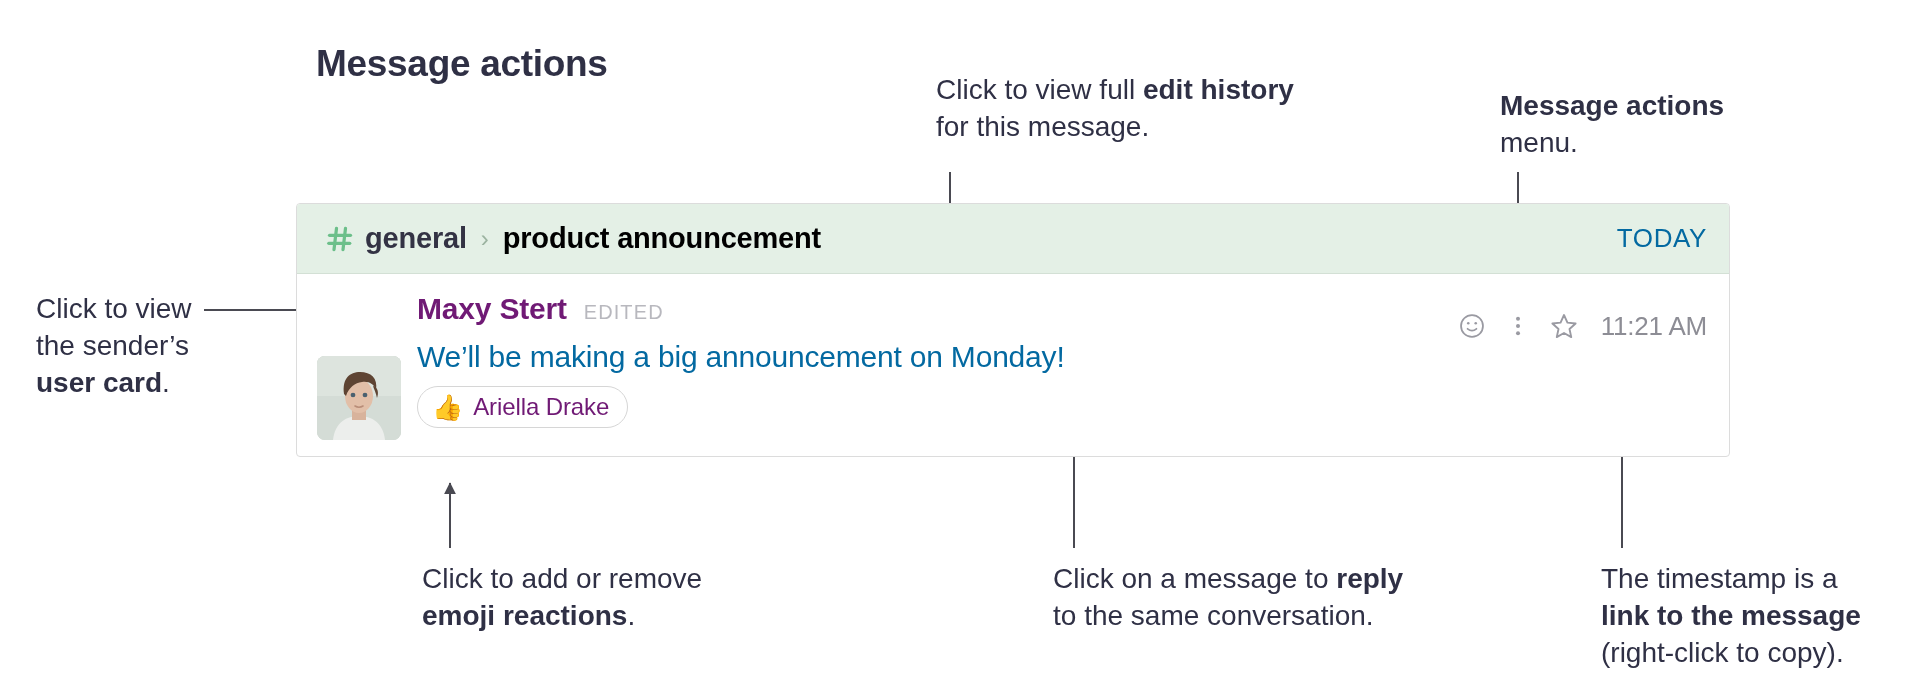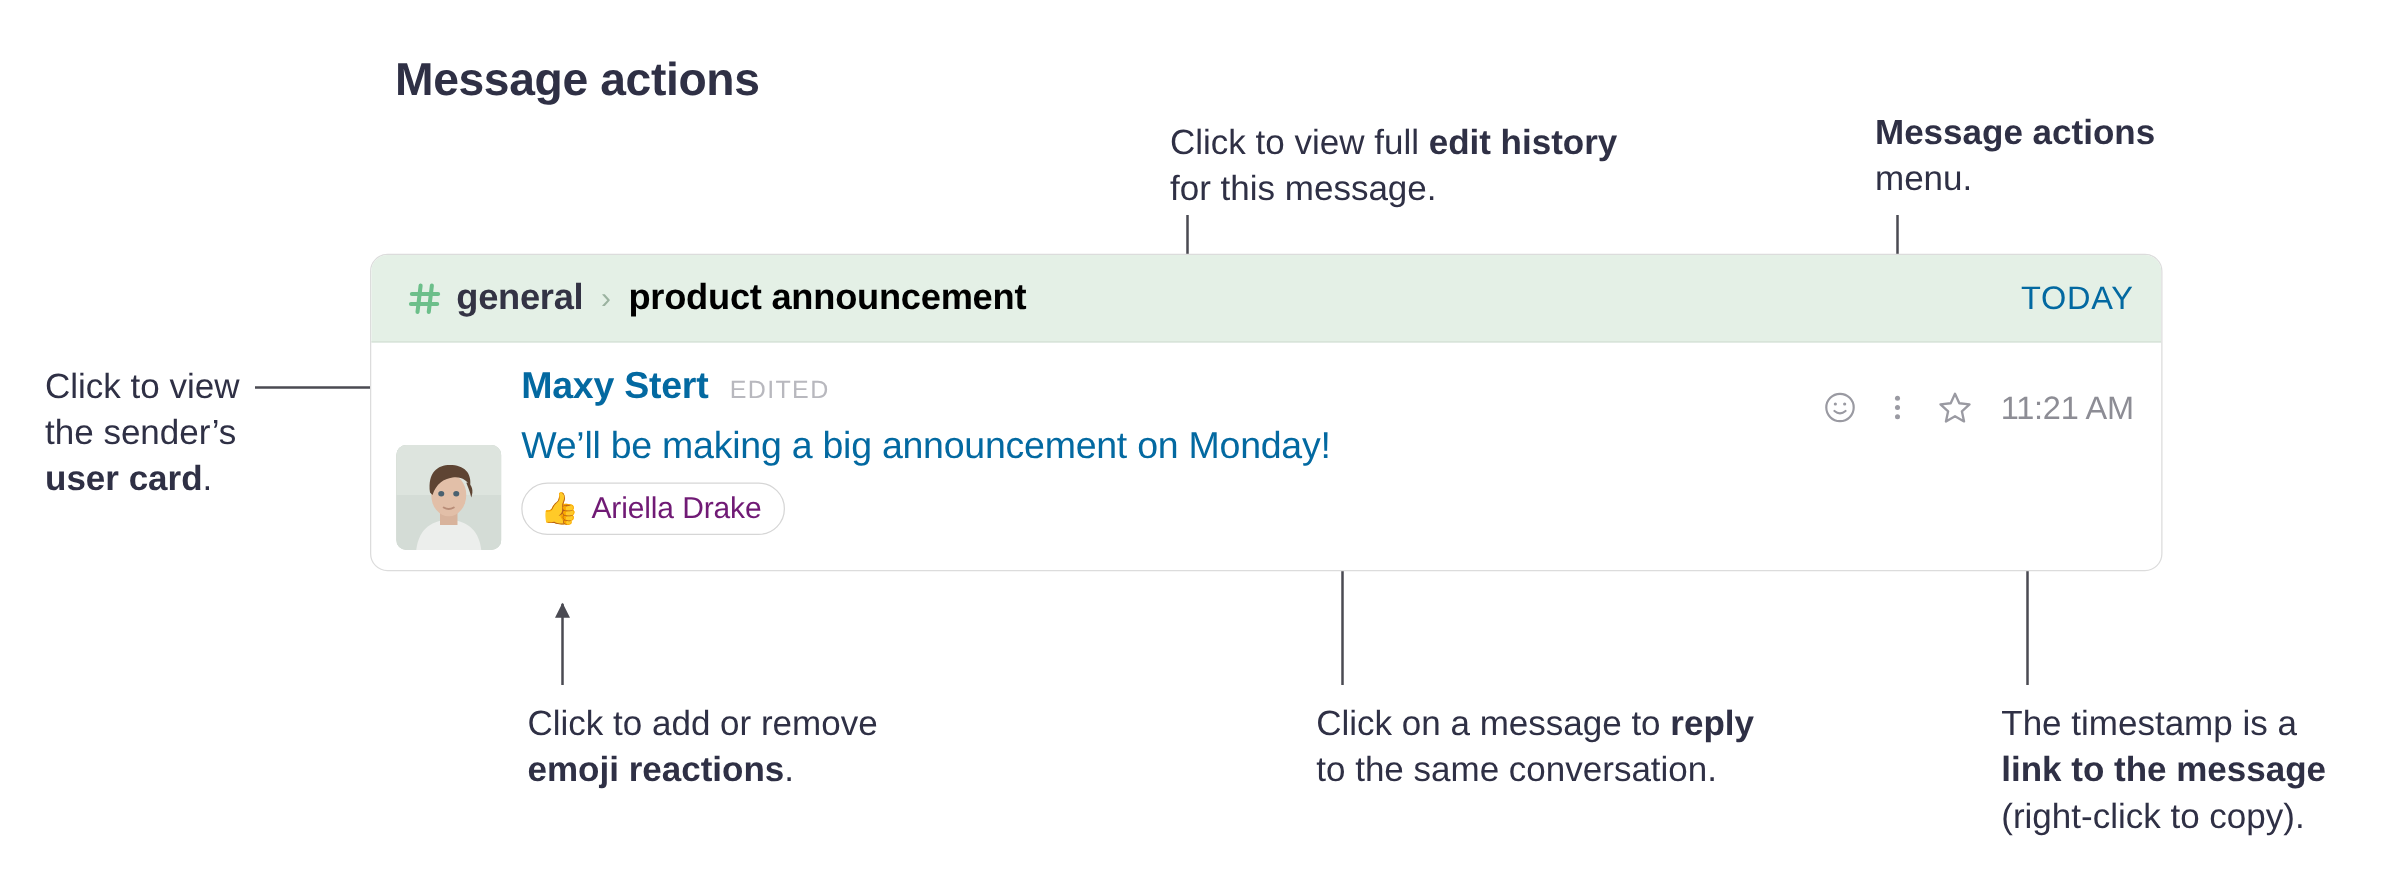--- a/index.html
+++ b/index.html
@@ -34,21 +34,21 @@
   
   .annot {
     position: absolute;
     font-size: 28px;
     line-height: 37px;
     color: #2f3045;
     font-weight: 400;
   }
   .annot b { font-weight: 700; }
 
-  #annot-edit-history { left: 936px; top: 95px; width: 420px; }
+  #annot-edit-history { left: 936px; top: 71px; width: 420px; }
   #annot-actions-menu { left: 1500px; top: 87px; width: 300px; }
   #annot-user-card   { left: 36px;  top: 290px; width: 240px; }
   #annot-emoji       { left: 422px; top: 560px; width: 360px; }
   #annot-reply       { left: 1053px;top: 560px; width: 400px; }
   #annot-timestamp   { left: 1601px;top: 560px; width: 330px; }
 
   
   #connectors {
     position: absolute;
     left: 0; top: 0;
@@ -58,21 +58,21 @@
   }
 
   
   #message-card {
     position: absolute;
     left: 296px;
     top: 203px;
     width: 1434px;
     height: 254px;
     border: 1px solid #dcdcdc;
-    border-radius: 14px;
+    border-radius: 4px;
     background: #ffffff;
     box-sizing: border-box;
     overflow: hidden;
   }
 
   
   #recipient-bar {
     position: relative;
     height: 70px;
     background: #e4f0e6;
@@ -140,21 +140,21 @@
     margin-left: 98px;
   }
   #sender-line {
     display: flex;
     align-items: baseline;
     height: 40px;
   }
   #sender-name {
     font-size: 30px;
     font-weight: 700;
-    color: #0369a1;
+    color: #701a75;
     letter-spacing: -0.2px;
   }
   #edited-label {
     margin-left: 17px;
     font-size: 20px;
     letter-spacing: 1.1px;
     color: #b8b8be;
     font-weight: 400;
   }
   #message-content {

